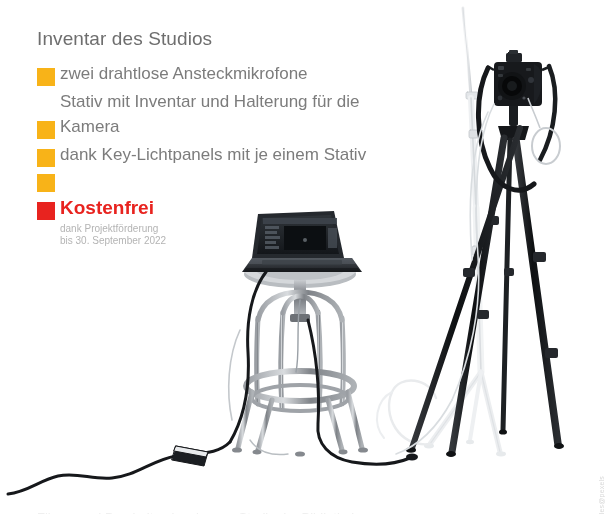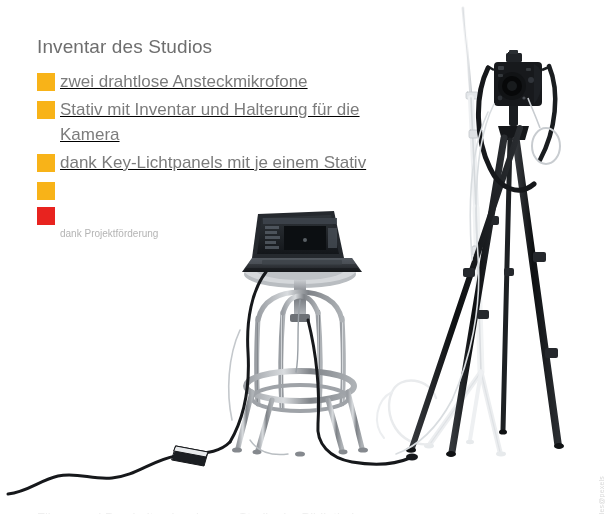--- a/index.html
+++ b/index.html
@@ -16,37 +16,36 @@
     width: 605px;
     height: 514px;
     background: #ffffff;
     overflow: hidden;
   }
 
   
   #text-col {
     position: absolute;
     left: 37px;
-    top: 36px;
+    top: 28px;
     width: 330px;
     z-index: 5;
   }
   #page-title {
     font-size: 19px;
     color: #6e6e6e;
     letter-spacing: 0.1px;
     margin: 0 0 11px 0;
     font-weight: 400;
     white-space: nowrap;
   }
   .bullet-row {
     display: flex;
-    align-items: flex-start;
+    align-items: flex-end;
     margin-bottom: 3px;
-    text-decoration: underline;
   }
   .bullet-sq {
     width: 18px;
     height: 18px;
     flex: 0 0 18px;
     margin-top: 4px;
     margin-right: 5px;
     background: #f8b318;
   }
   .bullet-sq.red {
@@ -350,24 +349,26 @@
       <span class="bullet-sq"></span>
       <span class="bullet-text">dank Key-Lichtpanels mit je einem Stativ</span>
     </div>
 
     <div class="bullet-row">
       <span class="bullet-sq"></span>
     </div>
 
     <div class="bullet-row">
       <span class="bullet-sq red"></span>
+      <span class="bullet-text free">Kostenfrei</span>
     </div>
 
     <div id="fineprint">
       <div>dank Projektförderung</div>
+      <div>bis 30. September 2022</div>
     </div>
   </div>
 
   <div id="photo-credit">brad.skyles@pexels</div>
 
   <div id="bottom-caption">Filmen und Bearbeiten im eigenen Studio der Bibliothek</div>
 
 </div>
 
 </body></html>

